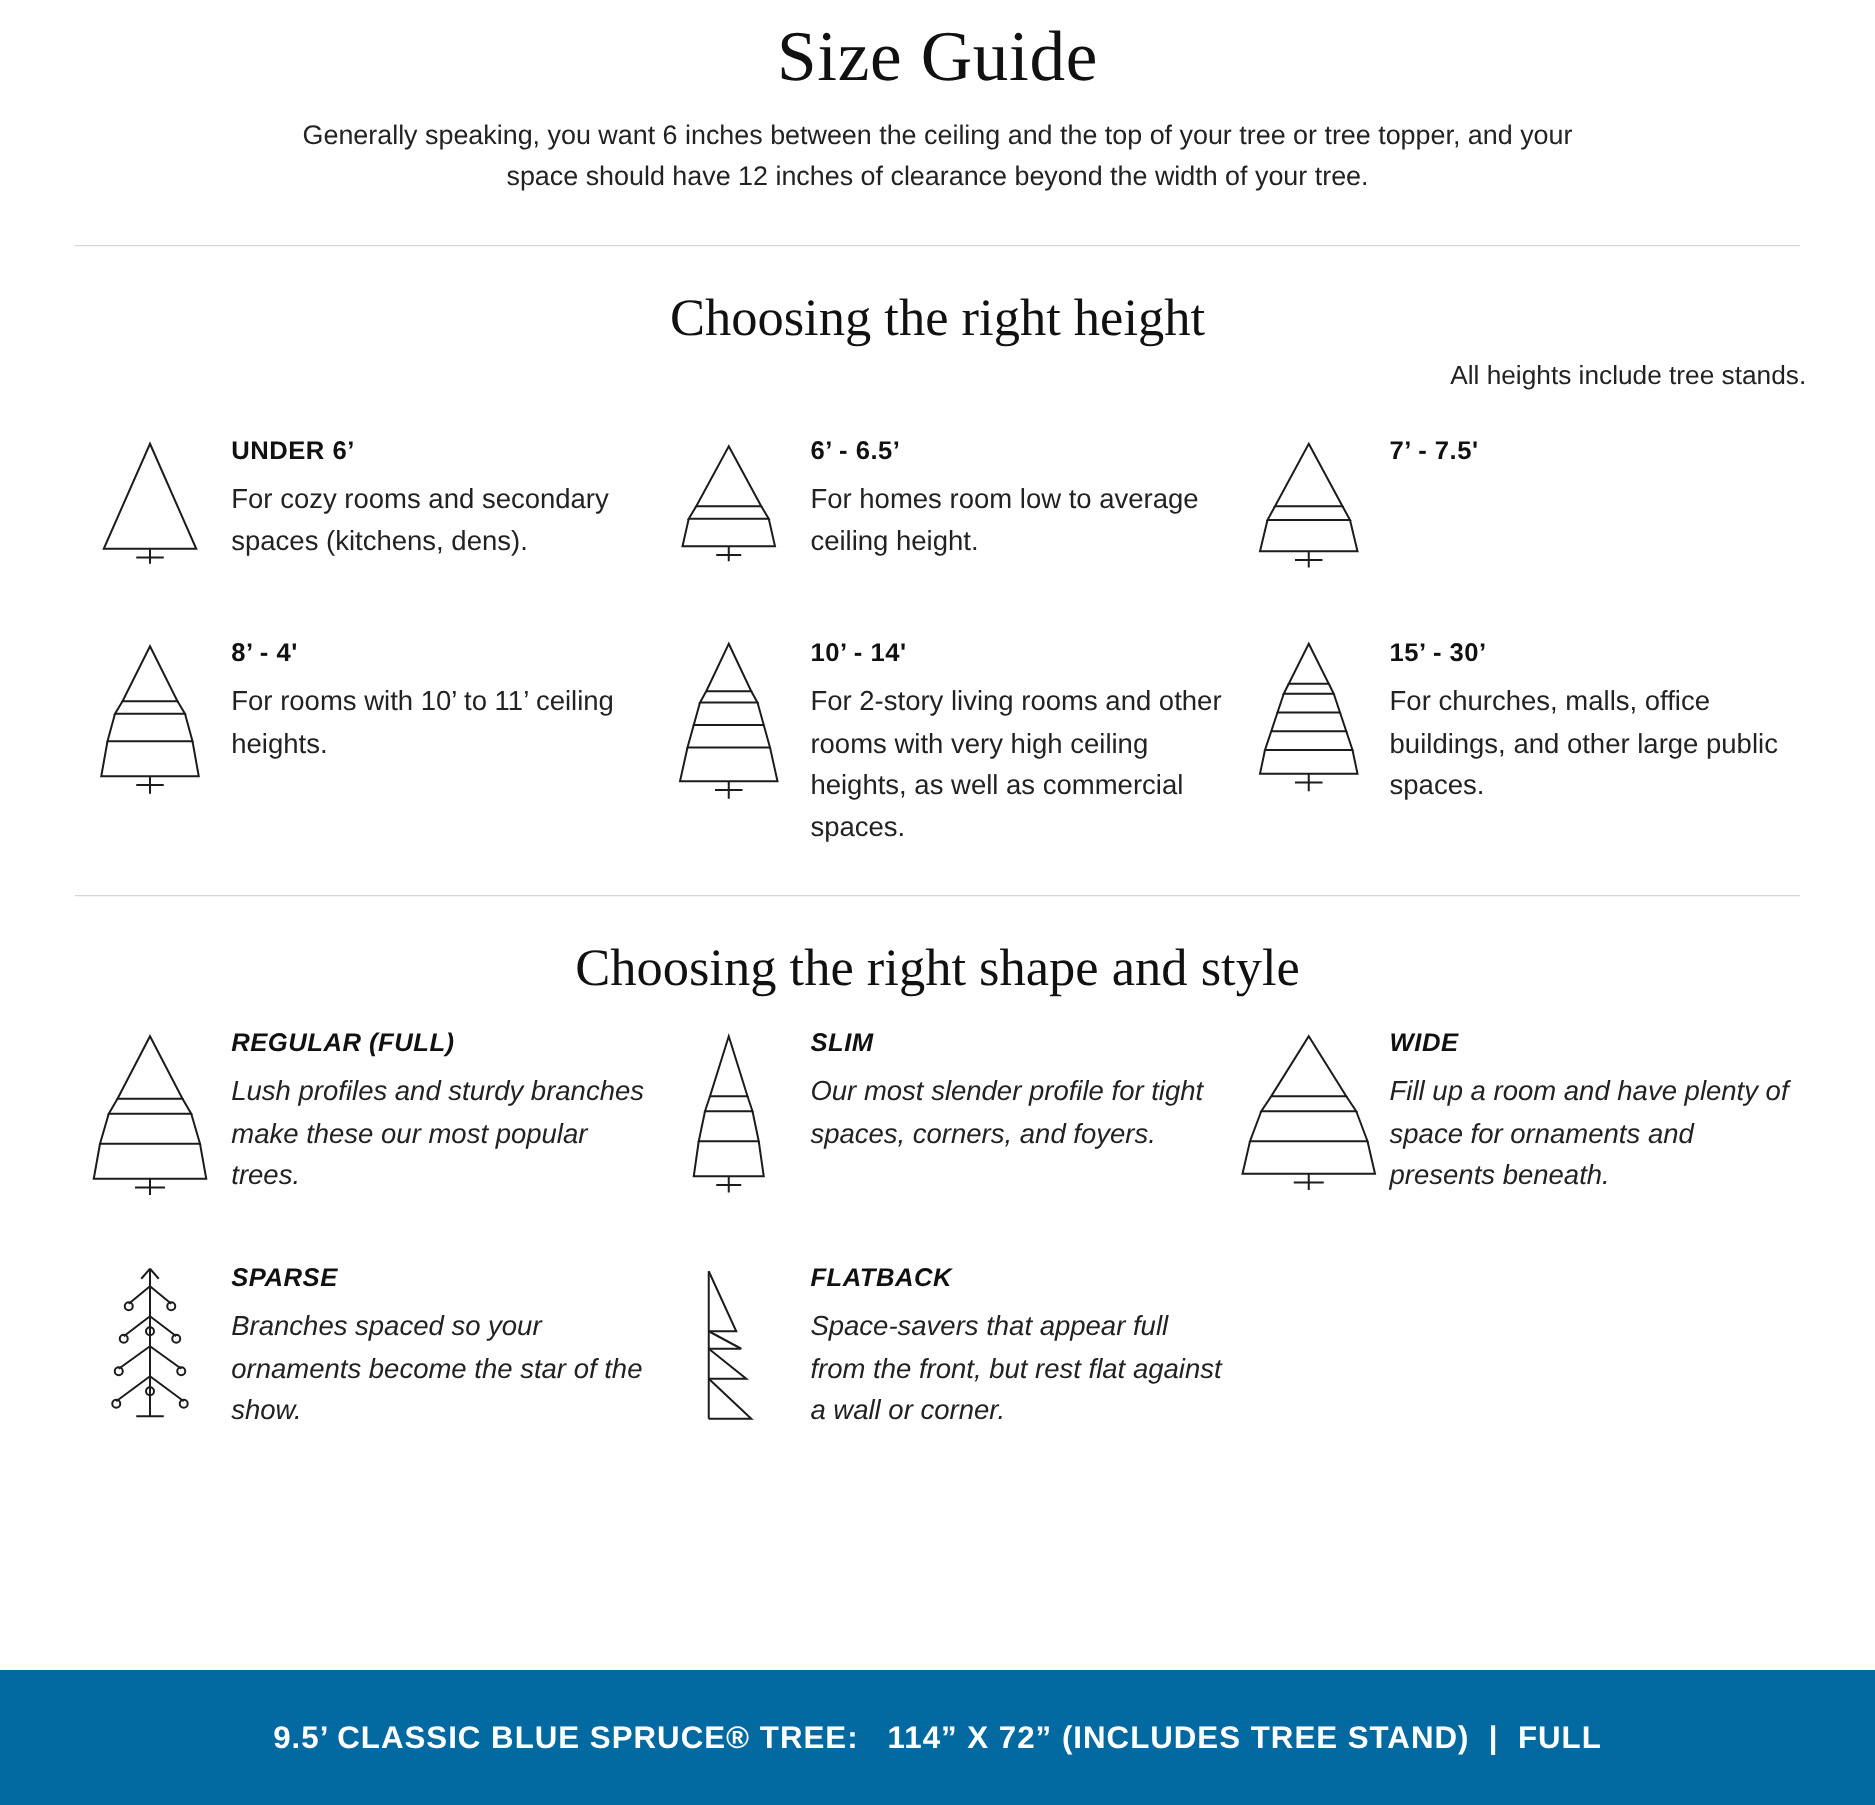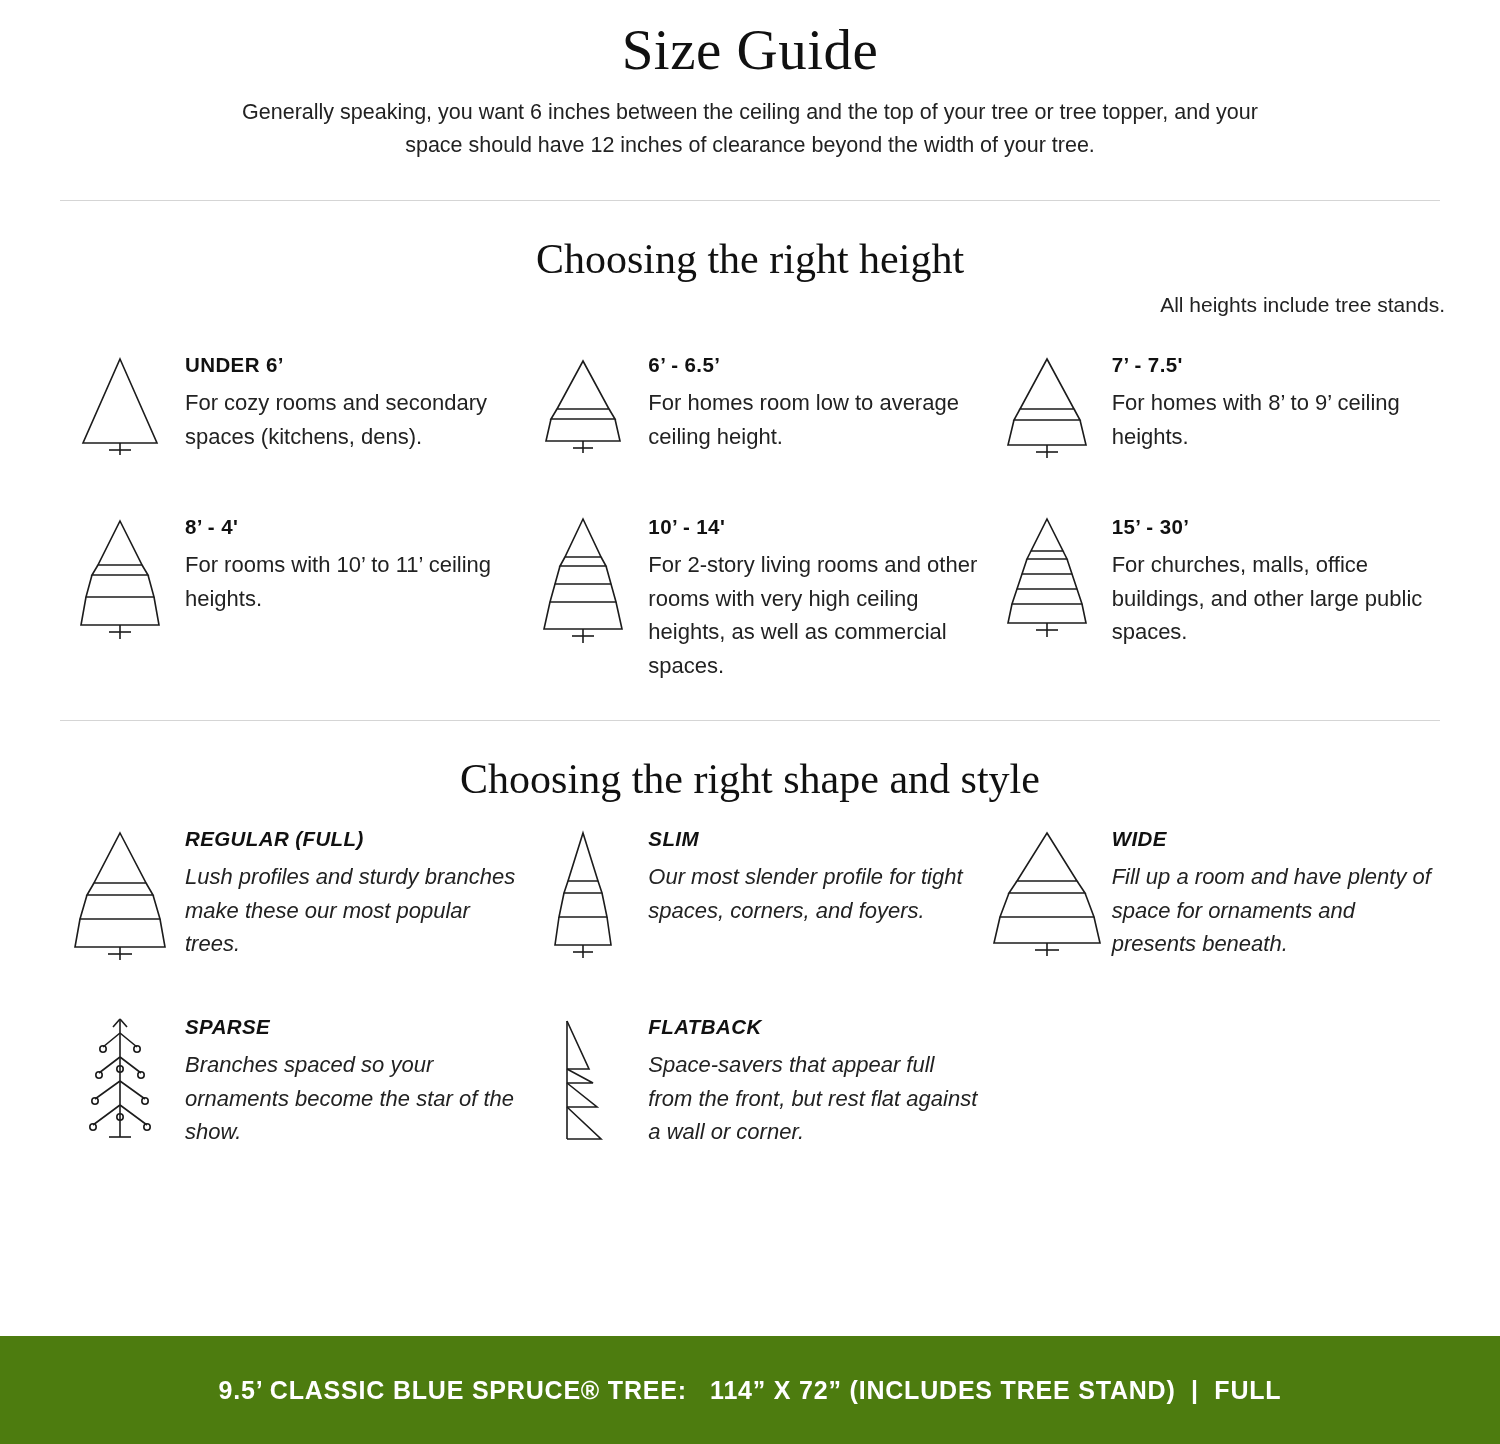--- a/index.html
+++ b/index.html
@@ -28,22 +28,22 @@
     padding: 0 55px;
   }
 
   
   .main-title {
     font-family: "Liberation Serif", serif;
     font-size: 57px;
     font-weight: 400;
     text-align: center;
     letter-spacing: 0.5px;
-    margin: 14px;
-    padding-top: 6px;
+    margin: 0;
+    padding-top: 16px;
     line-height: 1.05;
     color: #111;
   }
   .intro {
     font-size: 21.5px;
     line-height: 1.55;
     text-align: center;
     margin: 16px auto 0;
     width: 1040px;
     color: #222;
@@ -117,21 +117,21 @@
     stroke: #1c1c1c;
     stroke-width: 1.6;
     stroke-linejoin: miter;
     stroke-linecap: butt;
   }
 
   
   .footer {
     flex: 0 0 auto;
     height: 108px;
-    background: #4d7c0f;
+    background: #0369a1;
     color: #ffffff;
     display: flex;
     align-items: center;
     justify-content: center;
   }
   .footer-text {
     font-size: 25px;
     font-weight: 700;
     letter-spacing: 0.8px;
     text-transform: uppercase;
@@ -190,21 +190,20 @@
           <svg width="92" height="114" viewBox="0 0 92 114" aria-hidden="true">
             <path class="ln" d="M46 8 L73 58 L19 58 Z"></path>
             <path class="ln" d="M19 58 L13 69 L79 69 L73 58"></path>
             <path class="ln" d="M13 69 L7 94 L85 94 L79 69"></path>
             <path class="ln" d="M46 94 L46 107"></path>
             <path class="ln" d="M35 101 L57 101"></path>
           </svg>
         </div>
         <div class="item-body">
           <p class="item-label">7’ - 7.5'</p>
-          <p class="item-desc">For homes with 8’ to 9’ ceiling heights.</p>
         </div>
       </div>
 
       <div class="item">
         <div class="item-icon">
           <svg width="92" height="134" viewBox="0 0 92 134" aria-hidden="true">
             <path class="ln" d="M46 8 L68 52 L24 52 Z"></path>
             <path class="ln" d="M24 52 L18 62 L74 62 L68 52"></path>
             <path class="ln" d="M18 62 L12 84 L80 84 L74 62"></path>
             <path class="ln" d="M12 84 L7 112 L85 112 L80 84"></path>

